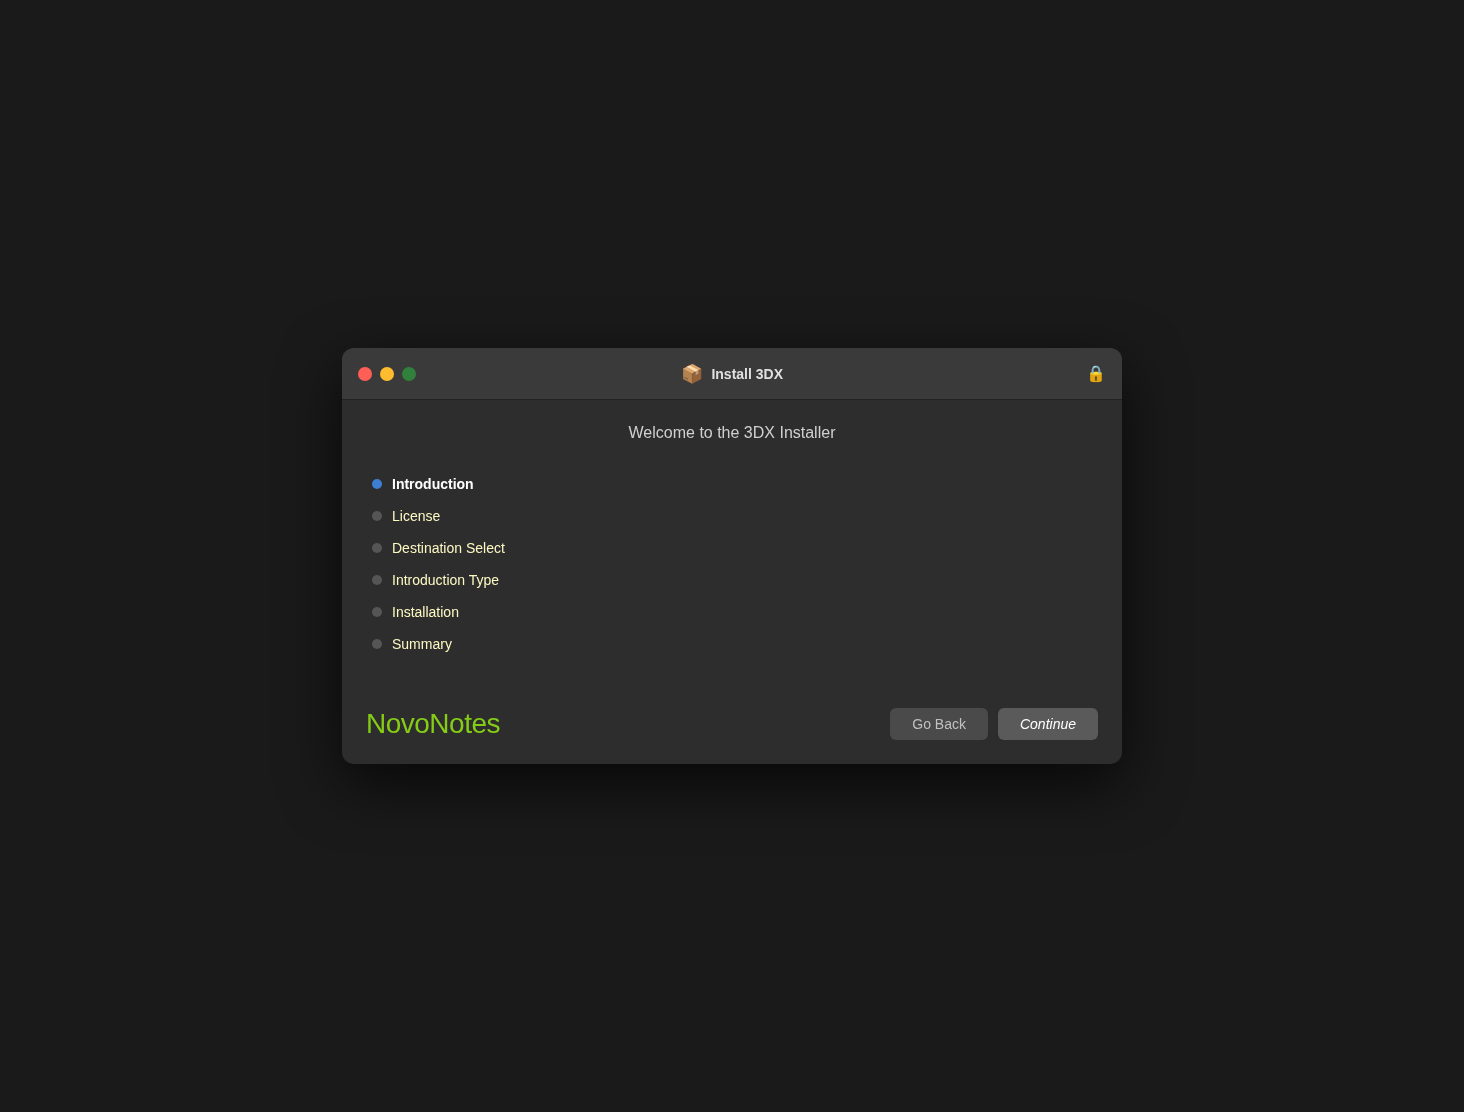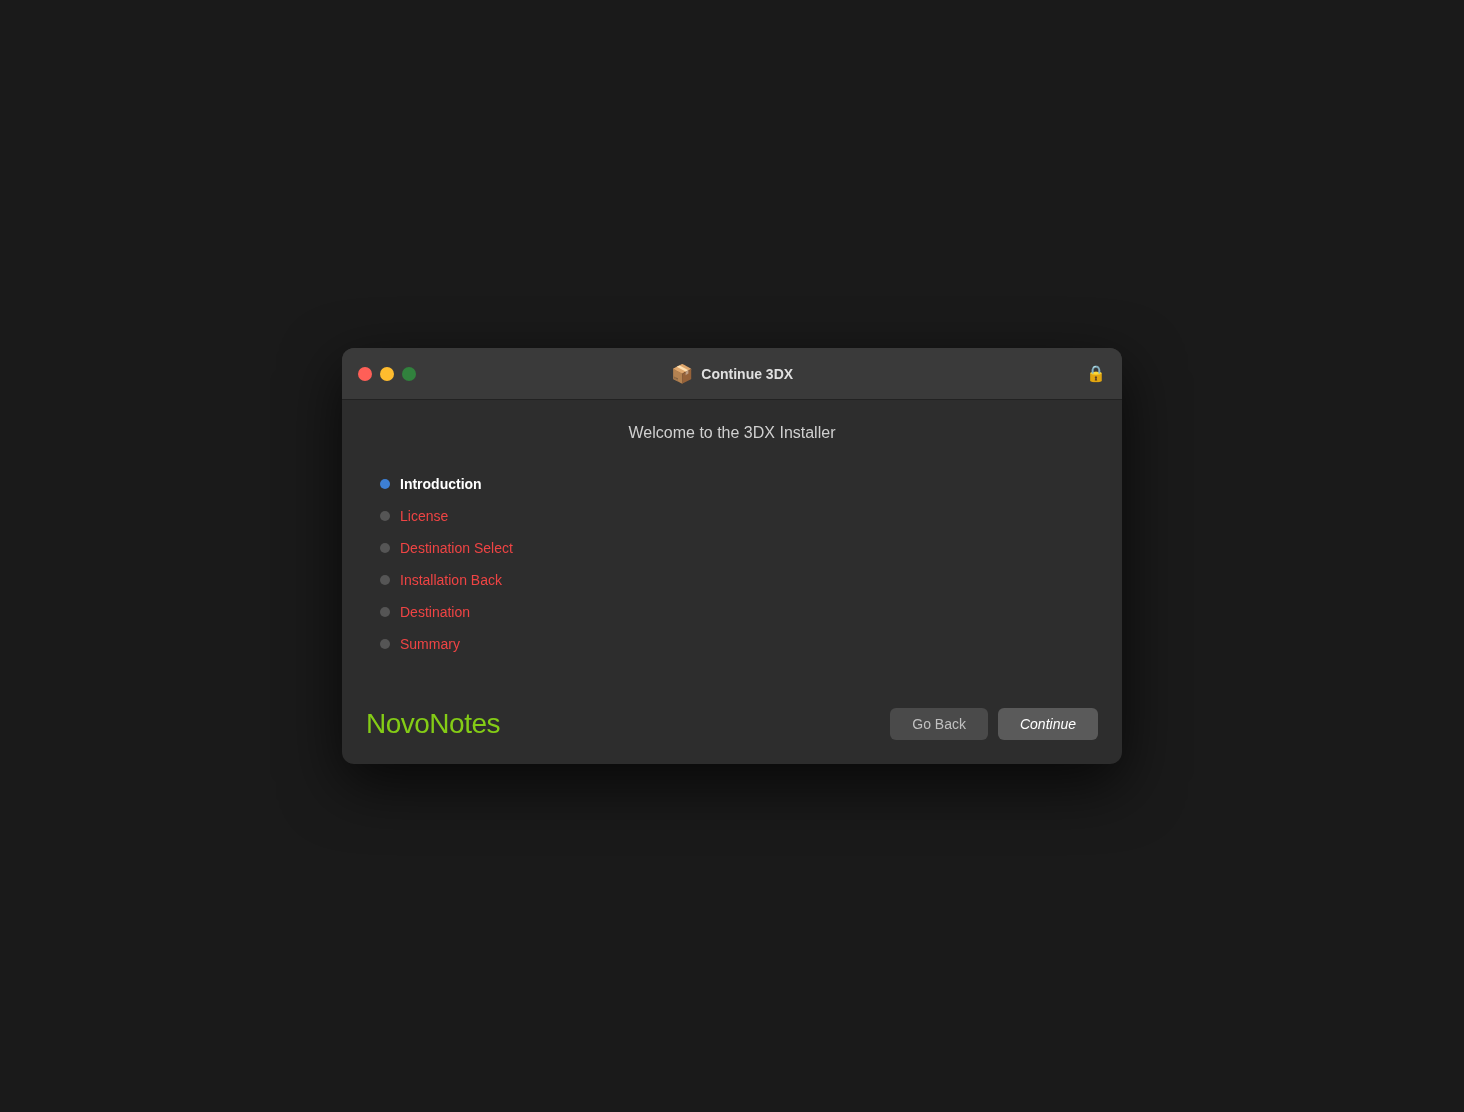--- a/index.html
+++ b/index.html
@@ -78,21 +78,20 @@
       color: #d0d0d0;
       font-size: 16px;
       font-weight: 400;
     }
 
     
     .main-content {
       display: flex;
       padding: 0 20px 20px;
       gap: 0;
-      margin-left: 8px;
     }
 
     
     .sidebar {
       width: 200px;
       flex-shrink: 0;
       padding: 10px 0;
     }
 
     .sidebar-item {
@@ -113,21 +112,21 @@
     .sidebar-dot.active {
       background: #3d7fd4;
     }
 
     .sidebar-dot.inactive {
       background: #555;
     }
 
     .sidebar-label {
       font-size: 14px;
-      color: #ef4444;
+      color: #fef9c3;
     }
 
     .sidebar-label.active {
       color: #ffffff;
       font-weight: 700;
     }
 
     
     .content-panel {
       flex: 1;
@@ -195,21 +194,21 @@
 <div class="window">
 
   <div class="titlebar">
     <div class="traffic-lights">
       <div class="traffic-light close"></div>
       <div class="traffic-light minimize"></div>
       <div class="traffic-light maximize"></div>
     </div>
     <div class="titlebar-title">
       <span class="package-icon">📦</span>
-      <span>Continue 3DX</span>
+      <span>Install 3DX</span>
     </div>
     <div class="titlebar-lock">🔒</div>
   </div>
 
   <div class="window-header">
     <span>Welcome to the 3DX Installer</span>
   </div>
 
   <div class="main-content">
 
@@ -225,26 +224,26 @@
         <span class="sidebar-label">License</span>
       </div>
 
       <div class="sidebar-item">
         <div class="sidebar-dot inactive"></div>
         <span class="sidebar-label">Destination Select</span>
       </div>
 
       <div class="sidebar-item">
         <div class="sidebar-dot inactive"></div>
-        <span class="sidebar-label">Installation Back</span>
-      </div>
-
-      <div class="sidebar-item">
-        <div class="sidebar-dot inactive"></div>
-        <span class="sidebar-label">Destination</span>
+        <span class="sidebar-label">Introduction Type</span>
+      </div>
+
+      <div class="sidebar-item">
+        <div class="sidebar-dot inactive"></div>
+        <span class="sidebar-label">Installation</span>
       </div>
 
       <div class="sidebar-item">
         <div class="sidebar-dot inactive"></div>
         <span class="sidebar-label">Summary</span>
       </div>
 
     </div>
 
 

